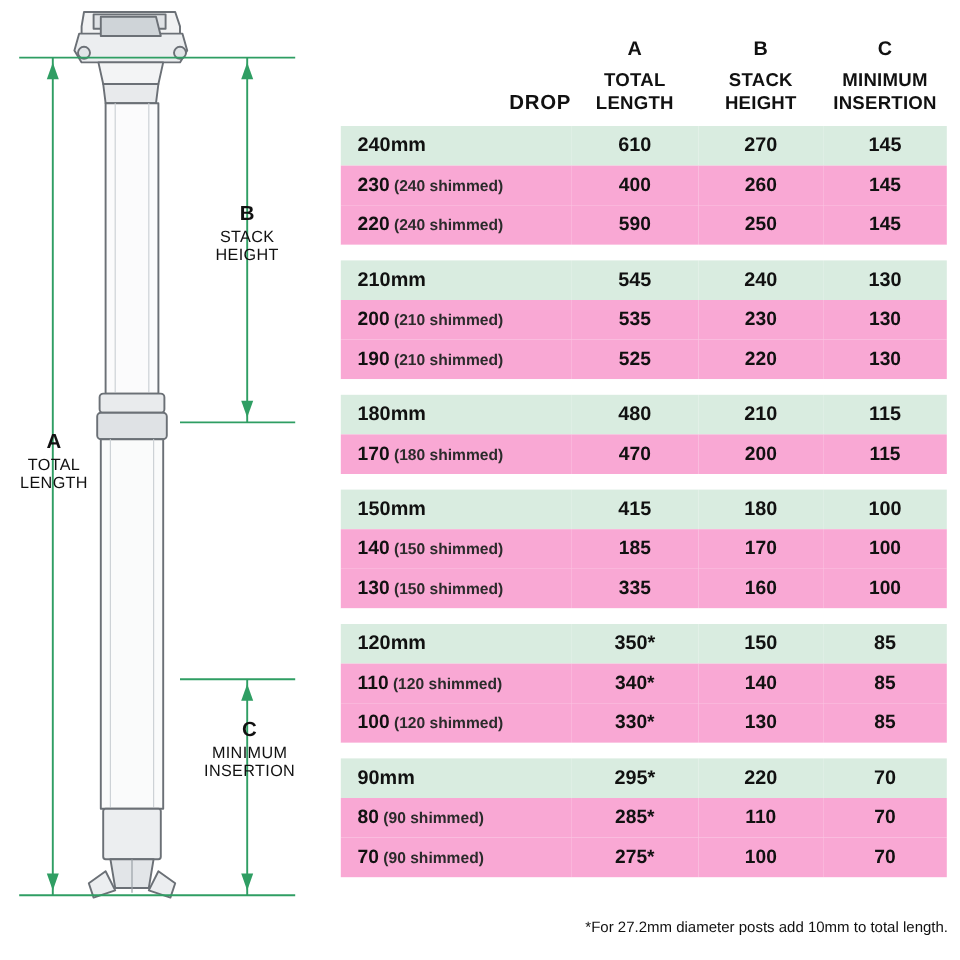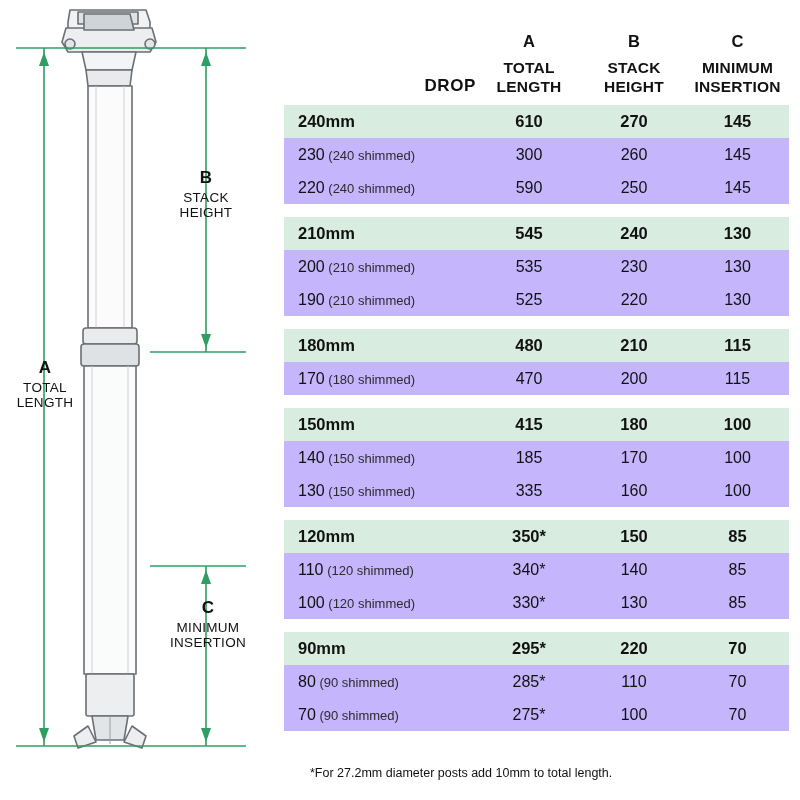--- a/index.html
+++ b/index.html
@@ -121,35 +121,36 @@
     text-align: left;
     padding-left: 14px;
     margin-top: 36px;
   }
   tr.group td {
     background: #d9ece0;
     font-weight: bold;
     font-size: 16.5px;
   }
   tr.sub td {
-    background: #c4b5fd;
-    font-weight: normal;
+    background: #f9a8d4;
+    font-weight: bold;
   }
   tr.spacer { height: 13px; }
   tr.spacer td { background: #ffffff; }
   .shim {
     font-size: 13px;
     color: #2b2b2b;
   }
   #footnote {
     position: absolute;
     right: 10px;
     top: 766px;
     font-size: 12.5px;
     color: #111;
+    text-align: right;
     width: 480px;
   }
 </style>
 </head>
 <body>
 
 <div id="page">
 
   <div id="diagram">
     <svg width="280" height="800" viewBox="0 0 280 800">
@@ -259,21 +260,21 @@
       </thead>
       <tbody id="table-body">
           <tr class="group">
             <td class="drop"><span>240mm</span></td>
             <td>610</td>
             <td>270</td>
             <td>145</td>
           </tr>
           <tr class="sub">
             <td class="drop"><span>230</span><span class="shim"> (240 shimmed)</span></td>
-            <td>300</td>
+            <td>400</td>
             <td>260</td>
             <td>145</td>
           </tr>
           <tr class="sub">
             <td class="drop"><span>220</span><span class="shim"> (240 shimmed)</span></td>
             <td>590</td>
             <td>250</td>
             <td>145</td>
           </tr>
           <tr class="spacer">

